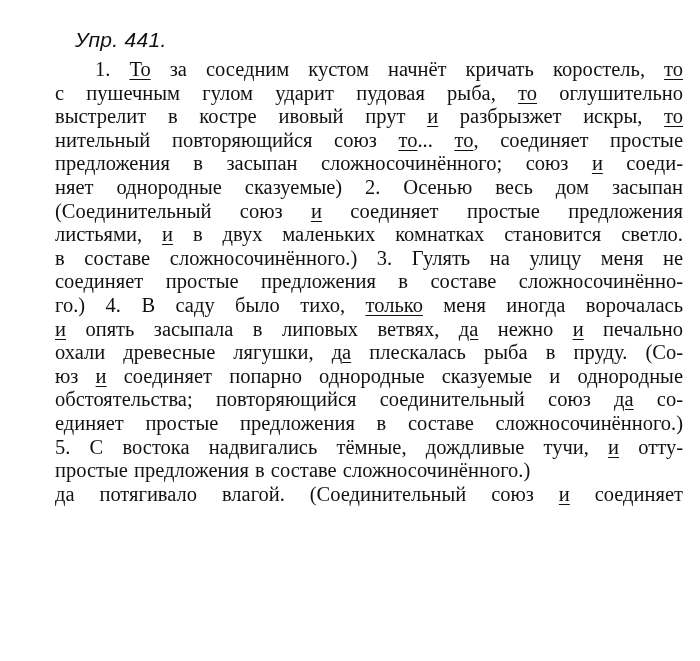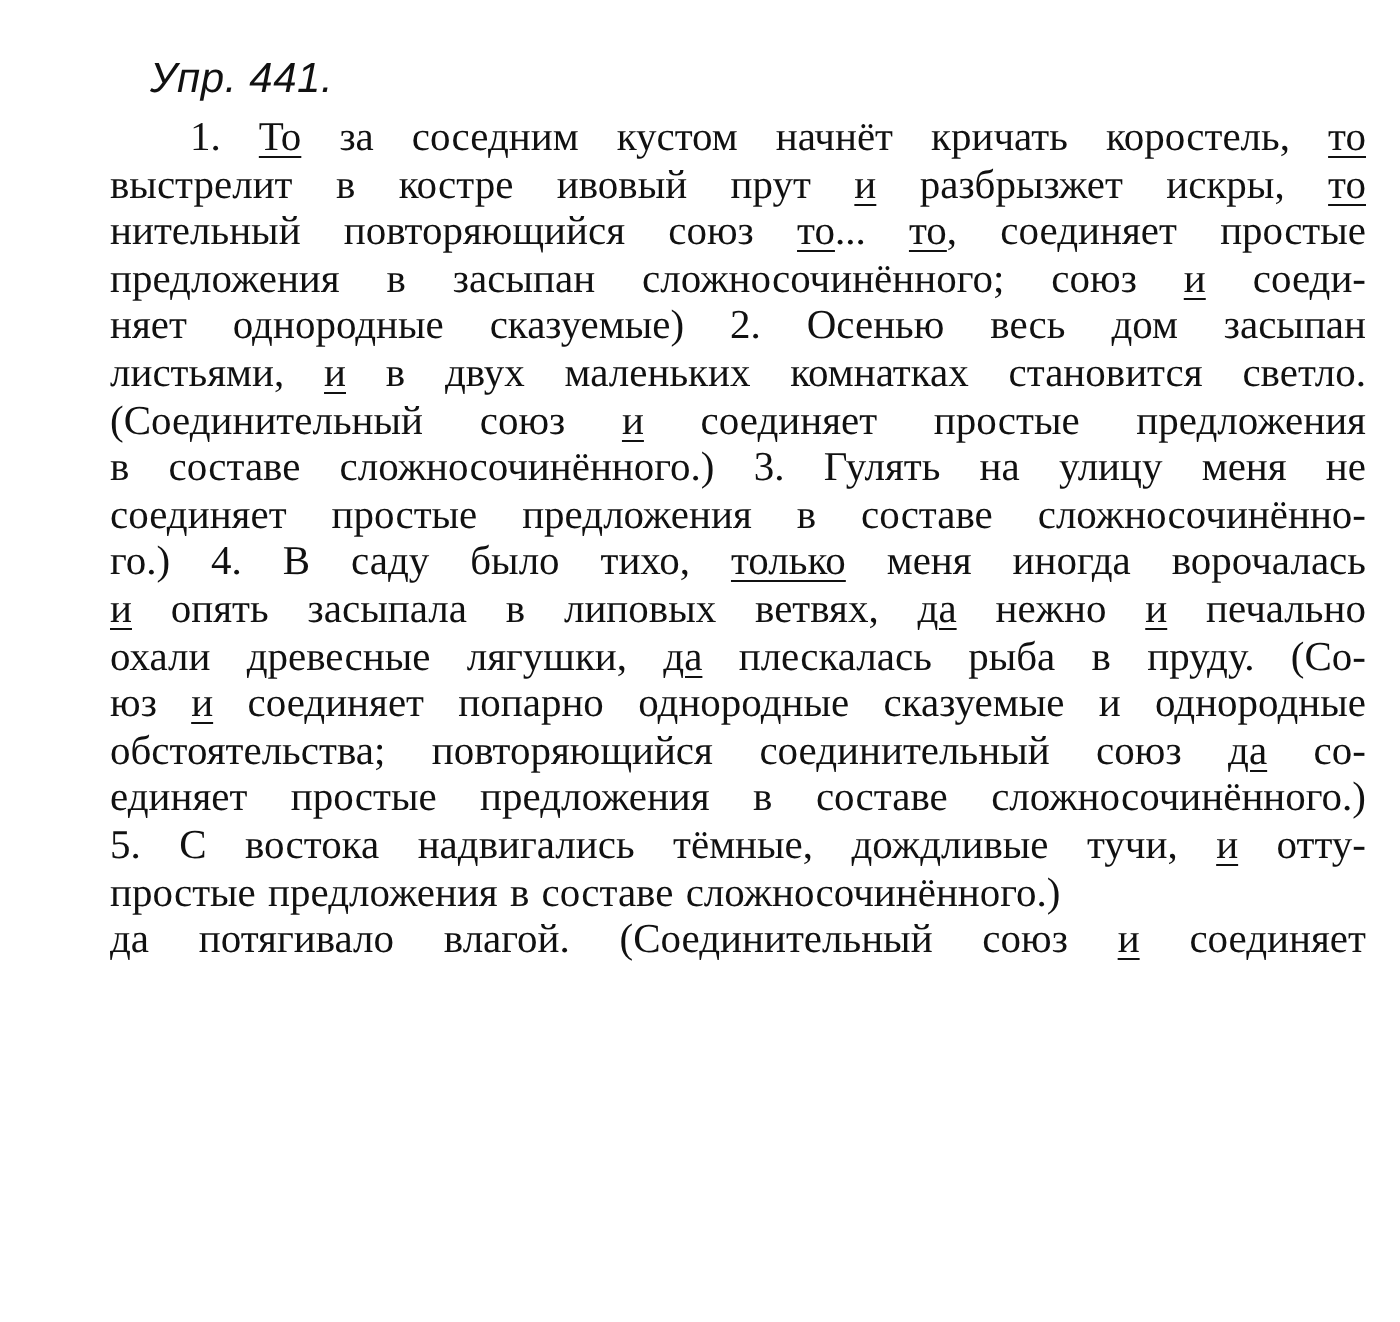--- a/index.html
+++ b/index.html
@@ -59,26 +59,27 @@
       text-underline-offset: 3px;
     }
   </style>
 </head>
 <body>
 
 <div class="page">
   <div class="title">Упр. 441.</div>
   <div class="body-text" id="body-text">
       <div class="line first"><span>1. </span><span class="u">То</span><span> за соседним кустом начнёт кричать коростель, </span><span class="u">то</span></div>
+      <div class="line"><span>с пушечным гулом ударит пудовая рыба, </span><span class="u">то</span><span> оглушительно</span></div>
       <div class="line"><span>выстрелит в костре ивовый прут </span><span class="u">и</span><span> разбрызжет искры, </span><span class="u">то</span></div>
       <div class="line"><span>нительный повторяющийся союз </span><span class="u">то</span><span>... </span><span class="u">то</span><span>, соединяет простые</span></div>
       <div class="line"><span>предложения в засыпан сложносочинённого; союз </span><span class="u">и</span><span> соеди-</span></div>
       <div class="line"><span>няет однородные сказуемые) 2. Осенью весь дом засыпан</span></div>
+      <div class="line"><span>(Соединительный союз </span><span class="u">и</span><span> соединяет простые предложения</span></div>
       <div class="line"><span>листьями, </span><span class="u">и</span><span> в двух маленьких комнатках становится светло.</span></div>
-      <div class="line"><span>(Соединительный союз </span><span class="u">и</span><span> соединяет простые предложения</span></div>
       <div class="line"><span>в составе сложносочинённого.) 3. Гулять на улицу меня не</span></div>
       <div class="line"><span>соединяет простые предложения в составе сложносочинённо-</span></div>
       <div class="line"><span>го.) 4. В саду было тихо, </span><span class="u">только</span><span> меня иногда ворочалась</span></div>
       <div class="line"><span class="u">и</span><span> опять засыпала в липовых ветвях, </span><span class="u">да</span><span> нежно </span><span class="u">и</span><span> печально</span></div>
       <div class="line"><span>охали древесные лягушки, </span><span class="u">да</span><span> плескалась рыба в пруду. (Со-</span></div>
       <div class="line"><span>юз </span><span class="u">и</span><span> соединяет попарно однородные сказуемые и однородные</span></div>
       <div class="line"><span>обстоятельства; повторяющийся соединительный союз </span><span class="u">да</span><span> со-</span></div>
       <div class="line"><span>единяет простые предложения в составе сложносочинённого.)</span></div>
       <div class="line"><span>5. С востока надвигались тёмные, дождливые тучи, </span><span class="u">и</span><span> отту-</span></div>
       <div class="line last"><span>простые предложения в составе сложносочинённого.)</span></div>

